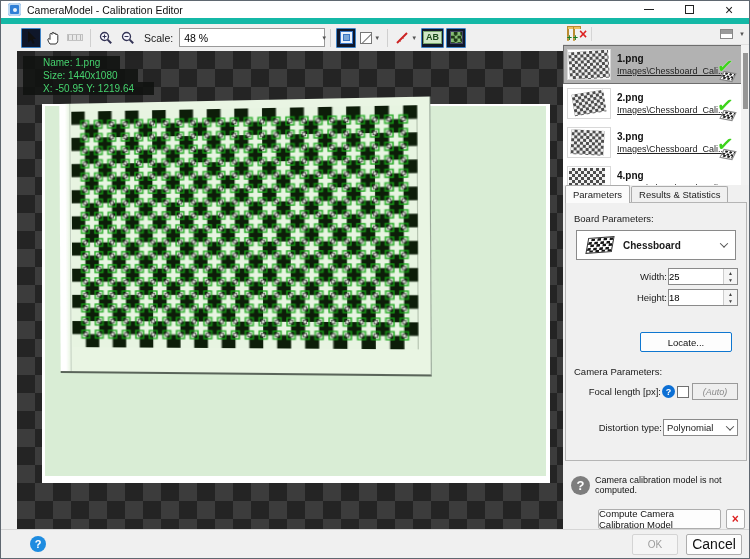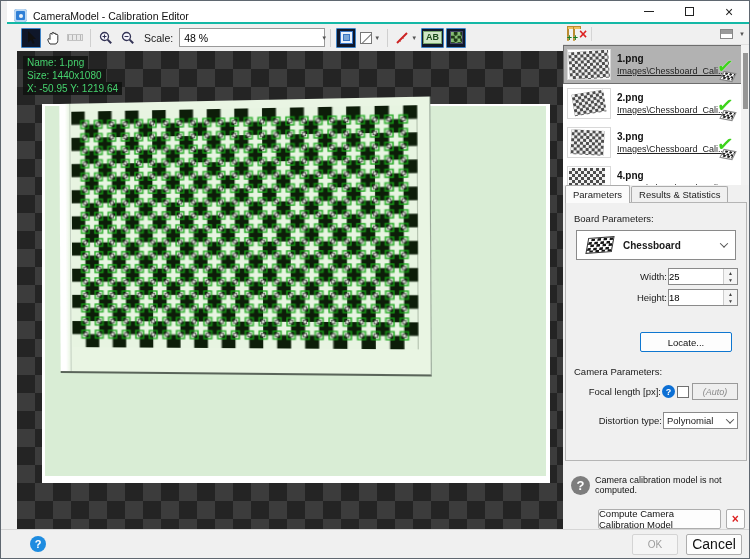--- a/index.html
+++ b/index.html
@@ -1,21 +1,21 @@
 <!DOCTYPE html>
 <html><head>
 <meta charset="utf-8">
 <style>
   * { box-sizing: border-box; margin: 0; padding: 0; }
   html,body { width:750px; height:559px; }
   body { font-family:"Liberation Sans", sans-serif; font-size:10px; color:#1a1a1a; background:#fff; overflow:hidden; }
   #window { position:relative; width:750px; height:559px; border:1px solid #5f6770; background:#f0f0f0; }
 
   
-  .titlebar { position:absolute; left:6px; top:0; right:0; height:23px; background:#ffffff; display:flex; align-items:flex-end; border-bottom:2px solid #14b8a6; }
+  .titlebar { position:absolute; left:0; top:0; right:0; height:23px; background:#ffffff; display:flex; align-items:center; border-bottom:6px solid #14b8a6; }
   .app-icon { width:13px; height:13px; margin:0 6px 0 7px; border-radius:3px; background:#2f7fd6; position:relative; box-shadow:inset 0 0 0 2px #bcd8f2; }
   .app-icon::after { content:""; position:absolute; left:4.5px; top:4.5px; width:4px; height:4px; border-radius:50%; background:#e8f2fb; }
   .title-text { font-size:10.5px; color:#111; }
   .win-btns { margin-left:auto; display:flex; height:100%; }
   .win-btn { width:40px; height:100%; display:flex; align-items:center; justify-content:center; color:#222; }
   .glyph-min { width:10px; height:1px; background:#222; }
   .glyph-max { width:9px; height:9px; border:1px solid #222; }
   .glyph-close { font-size:14px; line-height:1; }
 
   
@@ -40,21 +40,21 @@
 
   
   .viewport { flex:1; position:relative; overflow:hidden; background:repeating-conic-gradient(#3c3c3c 0% 25%, #242424 0% 50%) 0 0/36px 36px; }
   .photo { position:absolute; left:25px; top:53px; width:508px; height:379px; background:#ffffff; }
   .photo-surface { position:absolute; left:3px; top:2px; right:4px; bottom:7px; background:#d9edd5; }
   .paper-wrap { position:absolute; left:18px; top:0px; width:358px; height:269px; transform:perspective(800px) rotateY(-5deg) rotateZ(-0.3deg); transform-origin:0 50%; }
   .paper { position:absolute; inset:0; background:#e9f5e3; border-bottom:2px solid #5a655a; border-right:1px solid #9aa89a; }
   .paper::before { content:""; position:absolute; left:0; top:0; bottom:0; width:10px; background:linear-gradient(to right,#ffffff 55%, #e9f5e3); border-right:1px solid #c2cfc0; }
   .board-svg { position:absolute; left:12px; top:8px; }
   .vp-overlay { position:absolute; left:6px; top:5px; display:flex; flex-direction:column; gap:0; }
-  .vp-line { background:rgba(16,18,16,0.88); color:#46d36e; font-size:10px; line-height:13px; padding:0 4px; width:fit-content; }
+  .vp-line { background:rgba(16,18,16,0.88); color:#46d36e; font-size:10px; line-height:13px; padding:0 20px; width:fit-content; }
 
   
   .main-right { position:absolute; left:562px; top:23px; right:0; bottom:29px; background:#f0f0f0; display:flex; flex-direction:column; }
   .rp-toolbar { height:20px; display:flex; align-items:center; gap:4px; padding:0 4px; flex:none; }
   .folder-ic { width:13px; height:10px; background:#f0c05f; border:1px solid #bb8a2e; border-radius:1px; position:relative; }
   .folder-ic::before { content:""; position:absolute; left:-1px; top:-3px; width:6px; height:2px; background:#f0c05f; border:1px solid #bb8a2e; border-bottom:none; }
   .folder-ic.stack::after { content:""; position:absolute; left:2px; top:2px; right:2px; height:5px; background:repeating-linear-gradient(#a97f2c 0 1px, transparent 1px 3px); }
   .plus-badge { position:absolute; right:-3px; bottom:-3px; color:#1a7a1a; font-size:9px; font-weight:bold; line-height:1; text-shadow:0 0 1px #fff; }
   .redx { color:#d22; font-weight:bold; font-size:14px; line-height:1; }
   .rp-sep { width:1px; height:14px; background:#d5d5d5; }
@@ -93,21 +93,21 @@
   .spin-btns { width:14px; display:flex; flex-direction:column; border-left:1px solid #ccc; }
   .spin-btns span { flex:1; display:flex; align-items:center; justify-content:center; font-size:5px; color:#444; background:#f4f4f4; }
   .combo { width:75px; height:17px; background:#fff; border:1px solid #8a8a8a; display:flex; align-items:center; }
   .combo .val { flex:1; font-size:9.5px; padding-left:3px; white-space:nowrap; }
   .locate-row { display:flex; justify-content:flex-end; margin:26px 6px 14px 0; }
   .btn { font:9.5px "Liberation Sans", sans-serif; background:#fdfdfd; border:1px solid #adadad; border-radius:2px; display:flex; align-items:center; justify-content:center; color:#111; }
   .btn-locate { width:92px; height:20px; border-color:#0f77d0; }
   .help-blue { width:13px; height:13px; border-radius:50%; background:#0c6fd4; color:#fff; font-size:9px; font-weight:bold; display:flex; align-items:center; justify-content:center; margin-right:2px; flex:none; }
   .checkbox { width:12px; height:12px; background:#fff; border:1px solid #707070; margin-right:3px; flex:none; }
   .auto-box { width:46px; height:17px; border:1px solid #9a9a9a; background:#efefef; color:#8a8a8a; font-style:italic; font-size:9px; display:flex; align-items:center; justify-content:center; }
-  .dist-row { margin-top:12px; }
+  .dist-row { margin-top:19px; }
 
   .info-area { flex:1; padding:6px 4px 0 8px; display:flex; flex-direction:column; }
   .msg-row { display:flex; align-items:center; gap:5px; margin-top:8px; }
   .help-gray { width:19px; height:19px; border-radius:50%; background:#7d7d7d; color:#fff; font-size:13px; font-weight:bold; display:flex; align-items:center; justify-content:center; flex:none; }
   .msg-text { font-size:9px; color:#111; }
   .compute-row { display:flex; align-items:center; gap:5px; margin-top:14px;margin-left:27px; }
   .btn-compute { width:142px; height:20px; font-size:9.5px; }
   .btn-redx { width:22px; height:20px; color:#d22; font-weight:bold; font-size:12px; }
 
   

